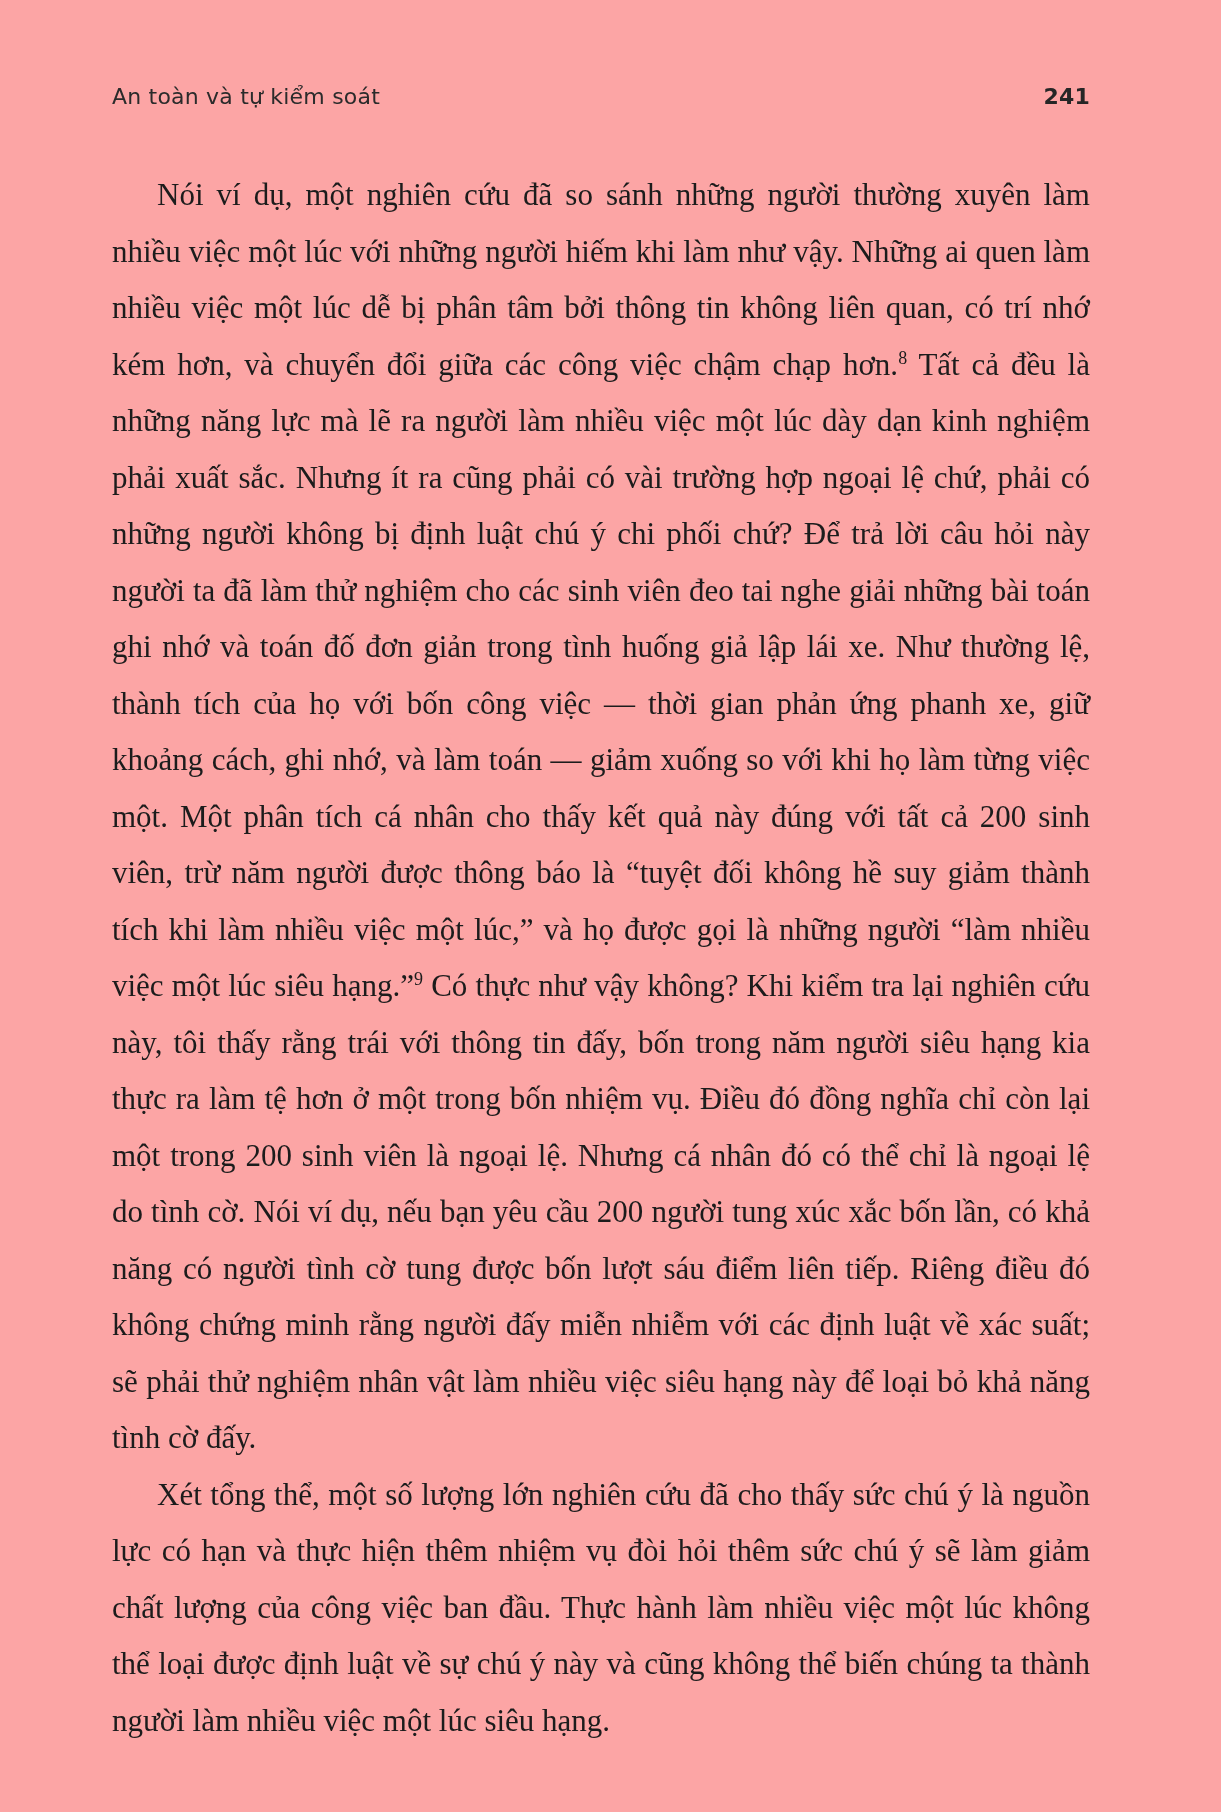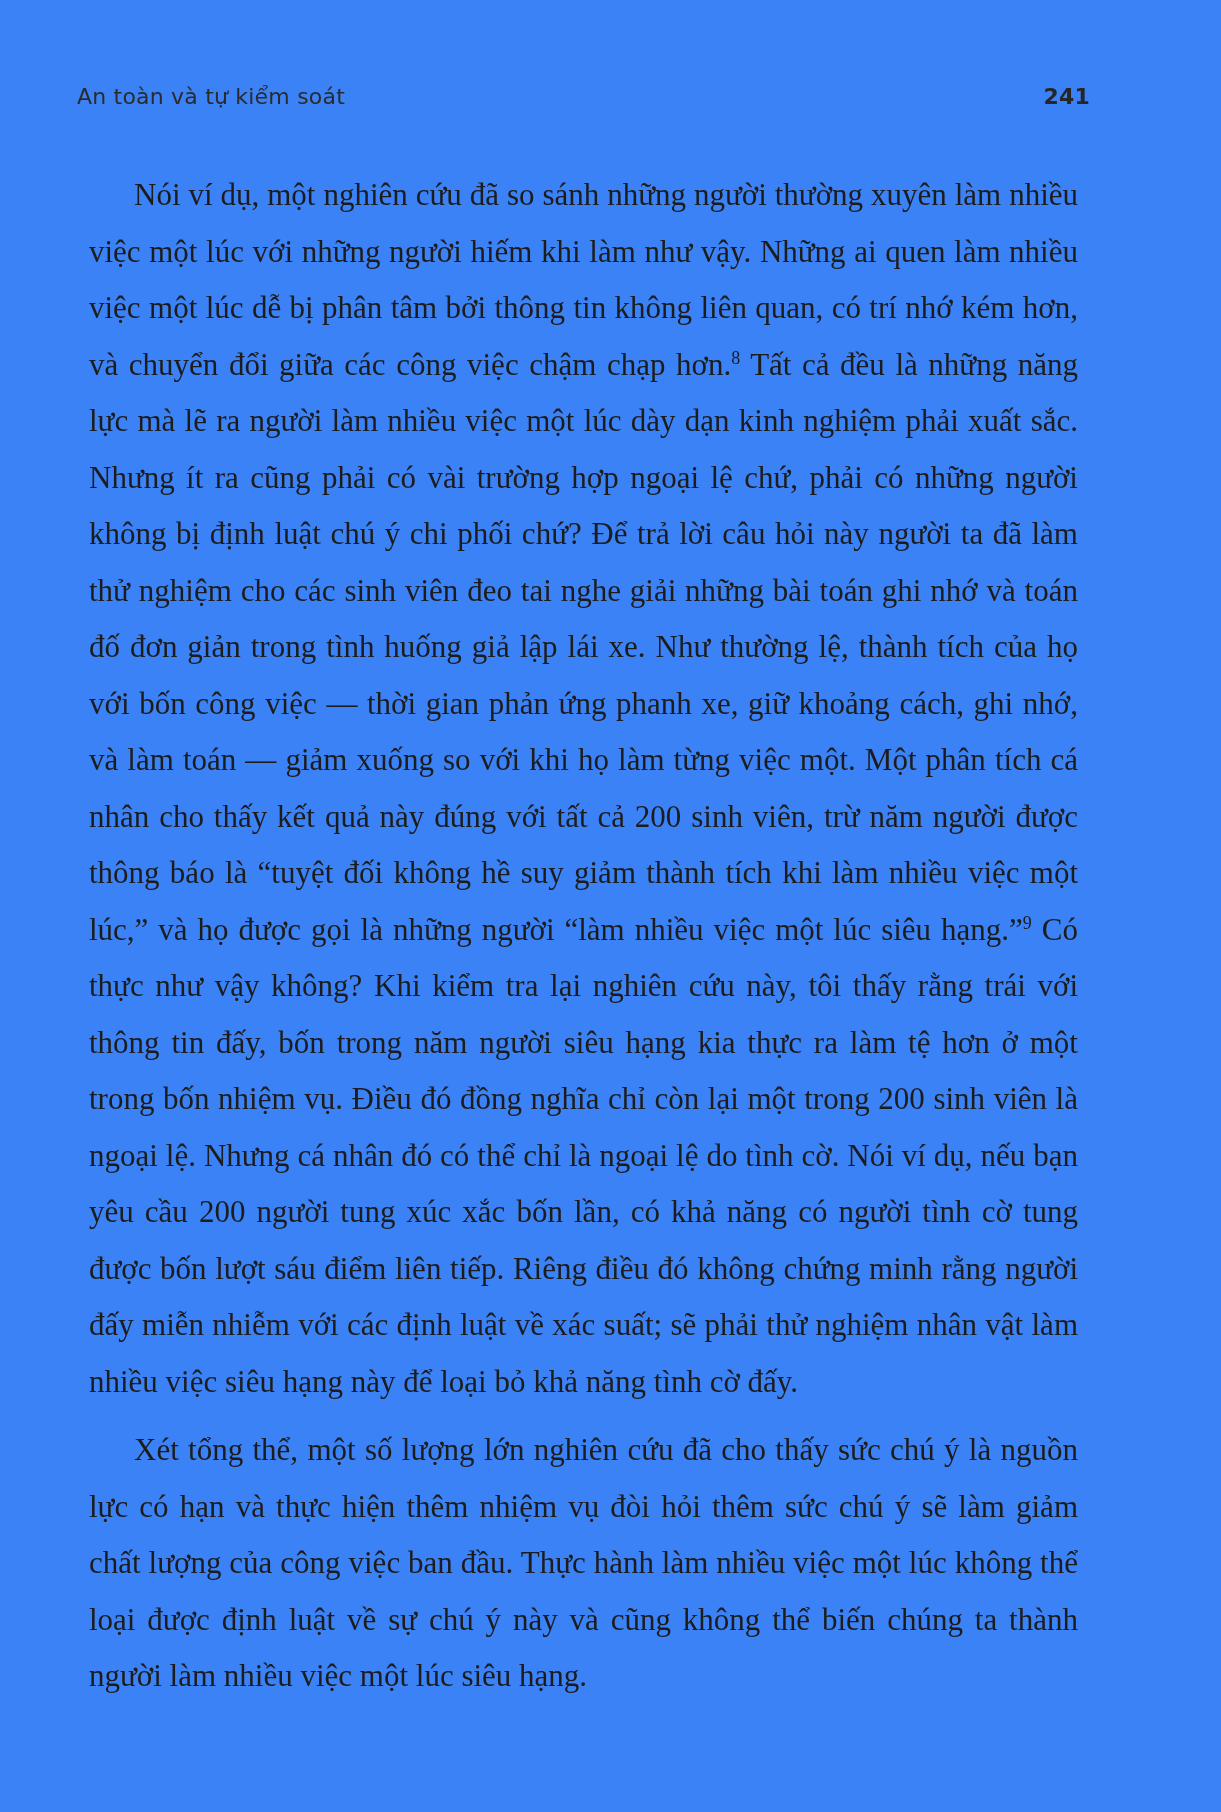--- a/index.html
+++ b/index.html
@@ -4,23 +4,23 @@
 <style>
   html, body {
     margin: 0;
     padding: 0;
     background: #ffffff;
   }
   .page {
     position: relative;
     width: 1221px;
     height: 1812px;
-    background: #3b82f6;
+    background: #fca5a5;
     box-sizing: border-box;
-    padding: 84px 131px 0 77px;
+    padding: 84px 131px 0 112px;
     overflow: hidden;
   }
   .header {
     display: flex;
     justify-content: space-between;
     align-items: baseline;
     font-family: "DejaVu Sans", "Liberation Sans", sans-serif;
     font-size: 22px;
     color: #2b2b2b;
     letter-spacing: 0.2px;
@@ -32,21 +32,21 @@
   }
   .body-text {
     margin-top: 58px;
     font-family: "Liberation Serif", "DejaVu Serif", serif;
     font-size: 31px;
     line-height: 56.5px;
     color: #1c1c1c;
     text-align: justify;
   }
   .body-text p {
-    margin: 12px;
+    margin: 0;
     padding: 0;
     text-indent: 45px;
   }
   .body-text sup {
     font-size: 0.58em;
     line-height: 0;
     vertical-align: super;
   }
 </style>
 </head>

